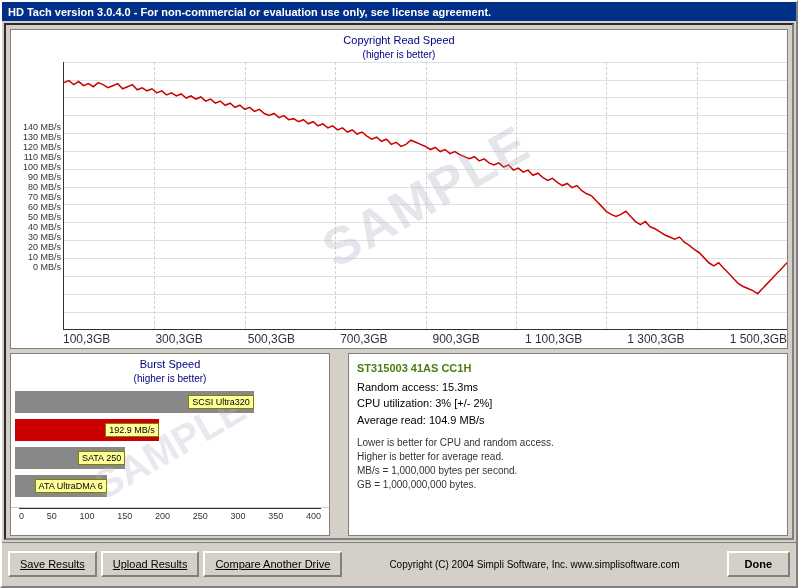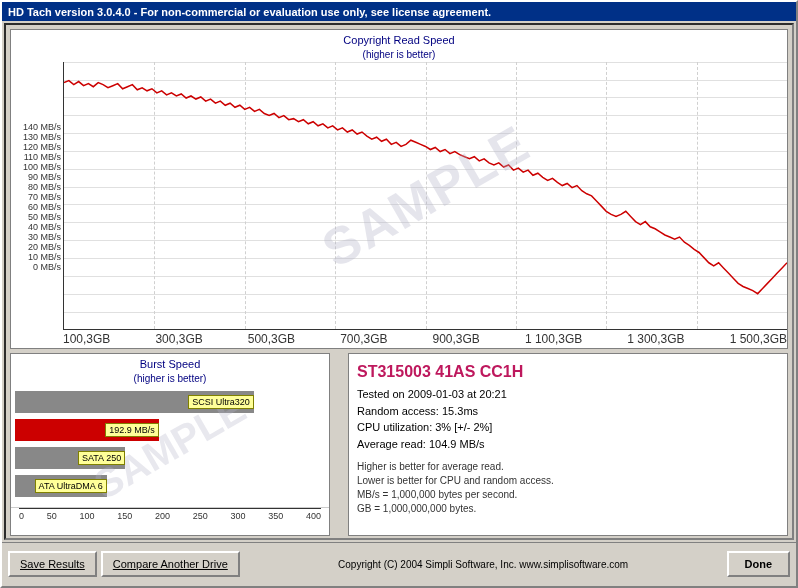--- a/index.html
+++ b/index.html
@@ -195,22 +195,22 @@
       background: white;
       border: 1px solid #808080;
       padding: 6px 8px;
       font-size: 11px;
       color: #000;
       line-height: 1.5;
     }
 
     .info-drive-name {
       font-weight: bold;
-      font-size: 16px;
-      color: #be185d;
+      font-size: 11px;
+      color: #4d7c0f;
       margin-bottom: 2px;
     }
 
     .info-section {
       margin-bottom: 8px;
     }
 
     .info-note {
       font-size: 10px;
       color: #333;
@@ -405,34 +405,34 @@
             <span>300</span>
             <span>350</span>
             <span>400</span>
           </div>
         </div>
       </div>
 
       <div class="info-panel">
         <div class="info-drive-name">ST315003 41AS CC1H</div>
         <div class="info-section">
-          <div>Tested on 2009-01-03 at 20:21</div>
           <div>Random access: 15.3ms</div>
           <div>CPU utilization: 3% [+/- 2%]</div>
           <div>Average read: 104.9 MB/s</div>
         </div>
         <div class="info-note">
+          <div>Lower is better for CPU and random access.</div>
           <div>Higher is better for average read.</div>
-          <div>Lower is better for CPU and random access.</div>
           <div>MB/s = 1,000,000 bytes per second.</div>
           <div>GB = 1,000,000,000 bytes.</div>
         </div>
       </div>
     </div>
   </div>
 
   <div class="footer">
     <button class="footer-btn">Save Results</button>
+    <button class="footer-btn">Upload Results</button>
     <button class="footer-btn">Compare Another Drive</button>
     <div class="footer-copyright">Copyright (C) 2004 Simpli Software, Inc. www.simplisoftware.com</div>
     <button class="footer-done">Done</button>
   </div>
 </div>
 
 </body></html>

